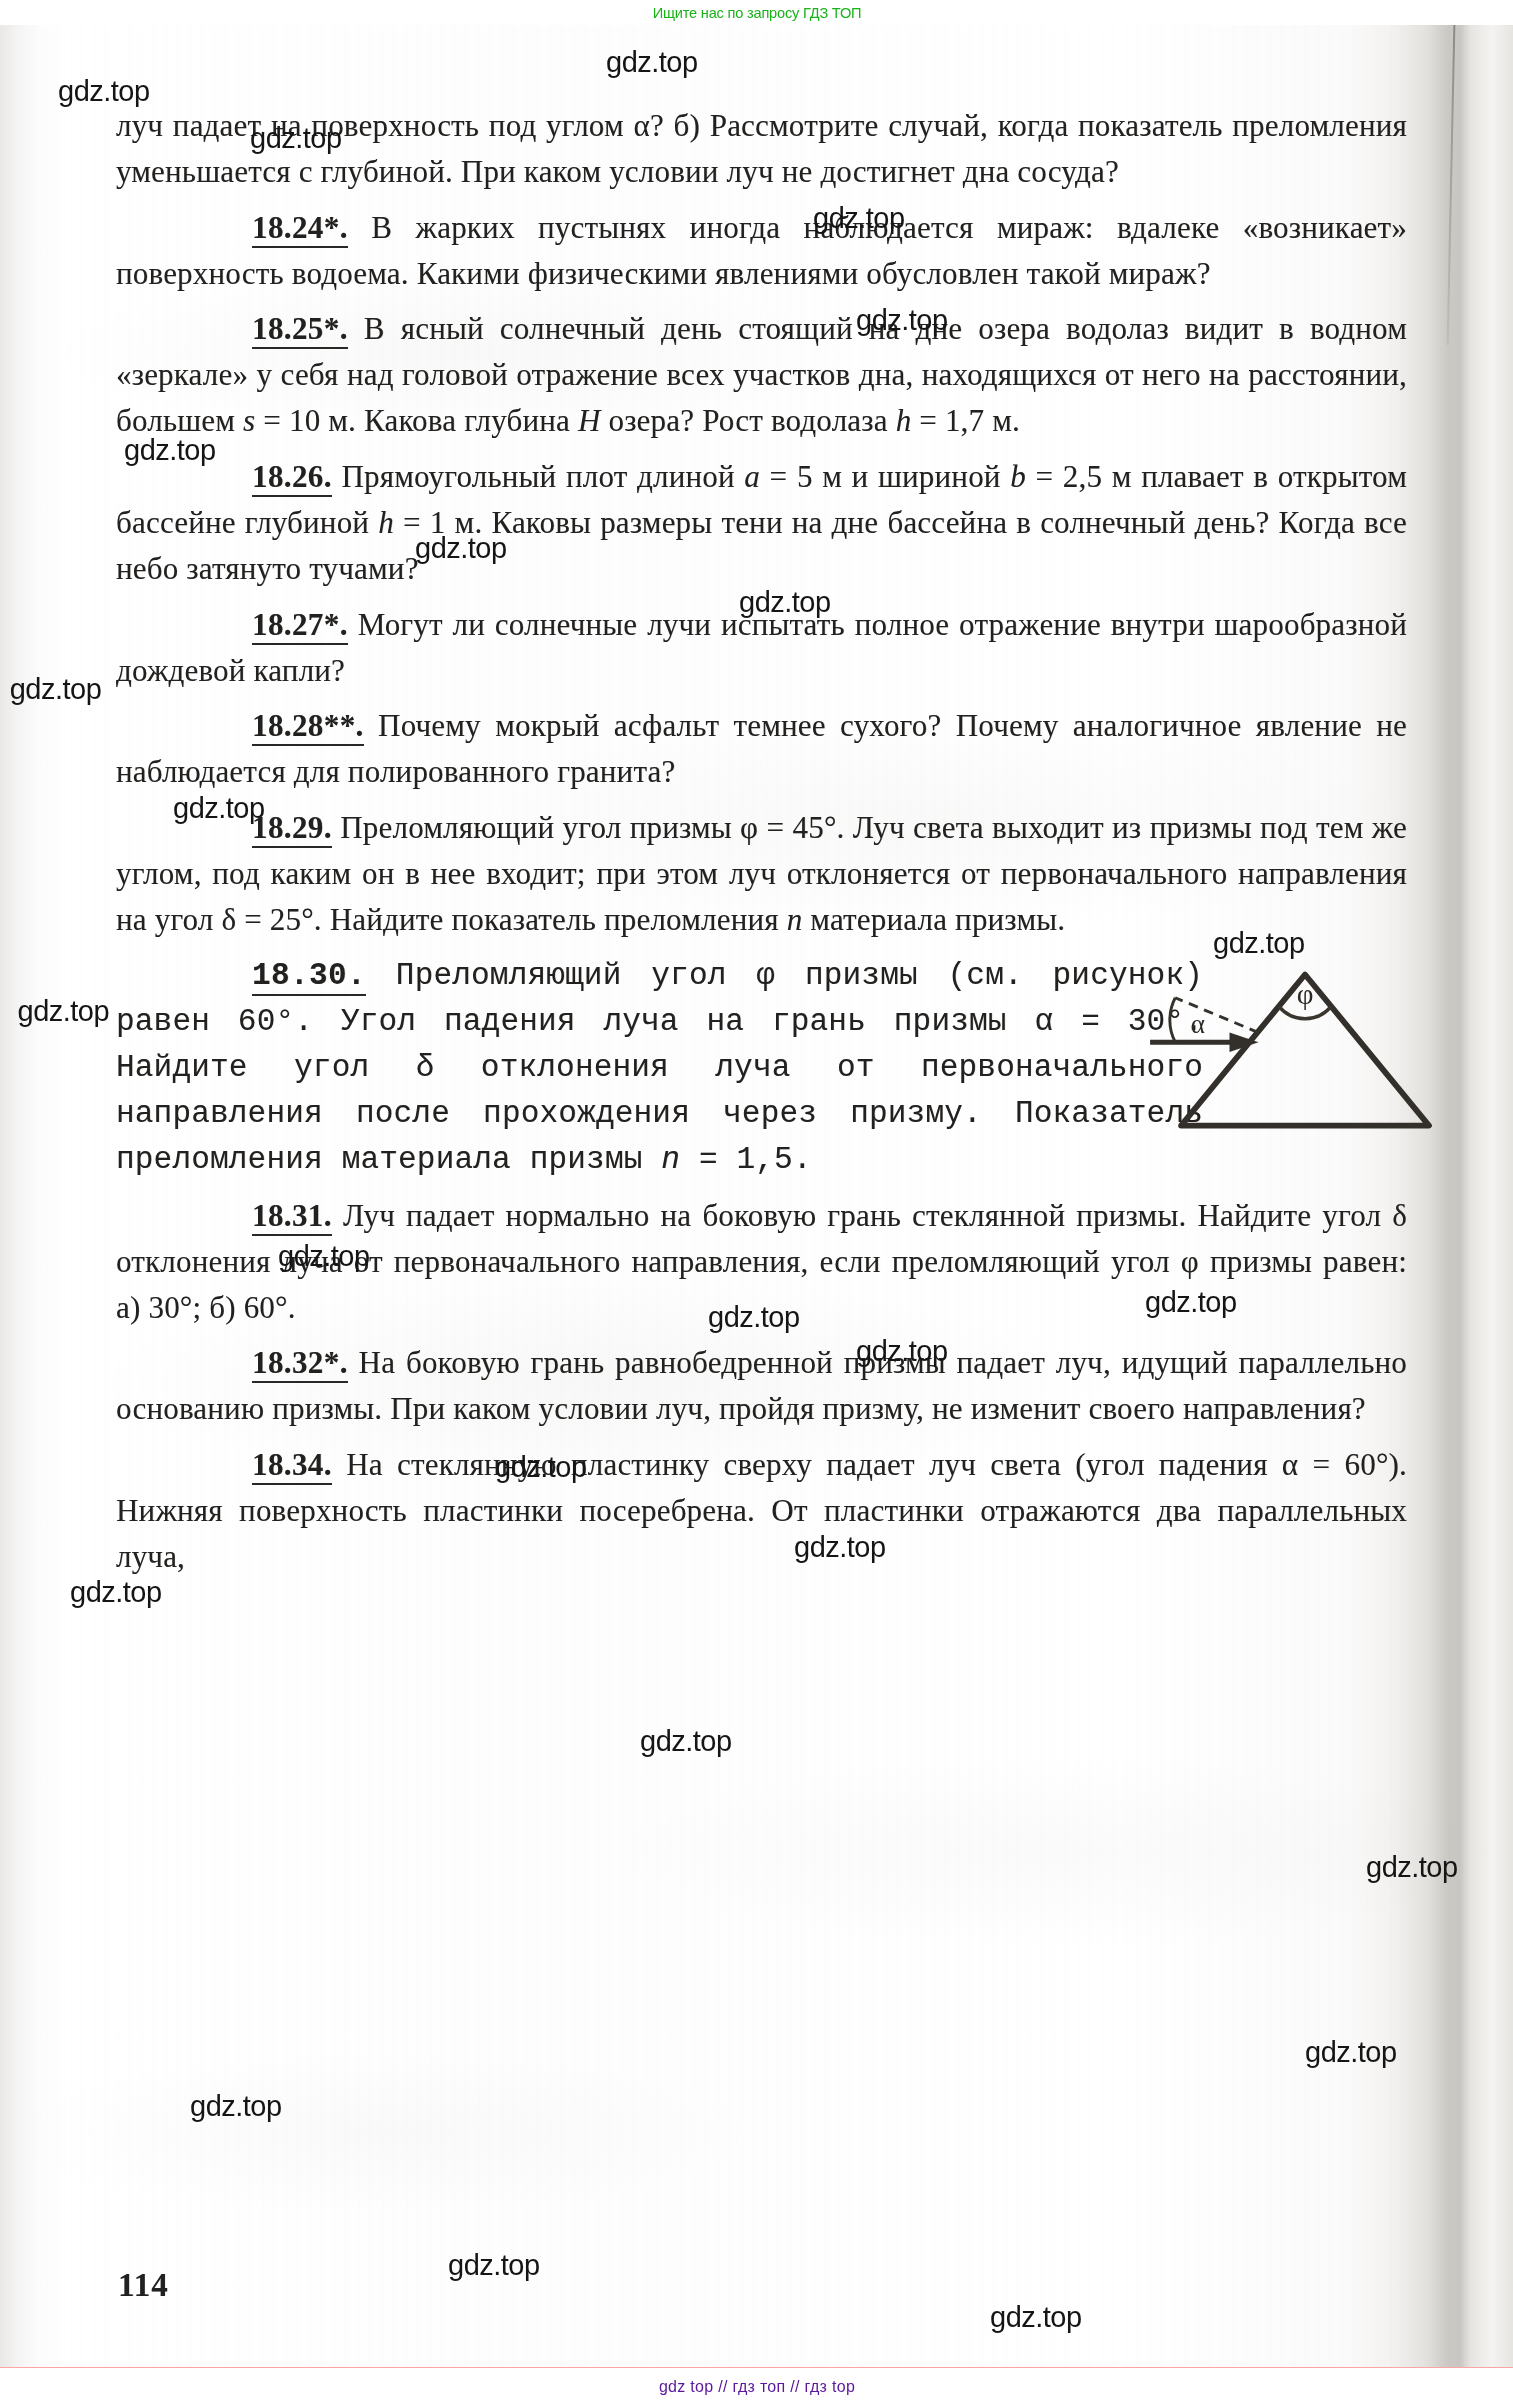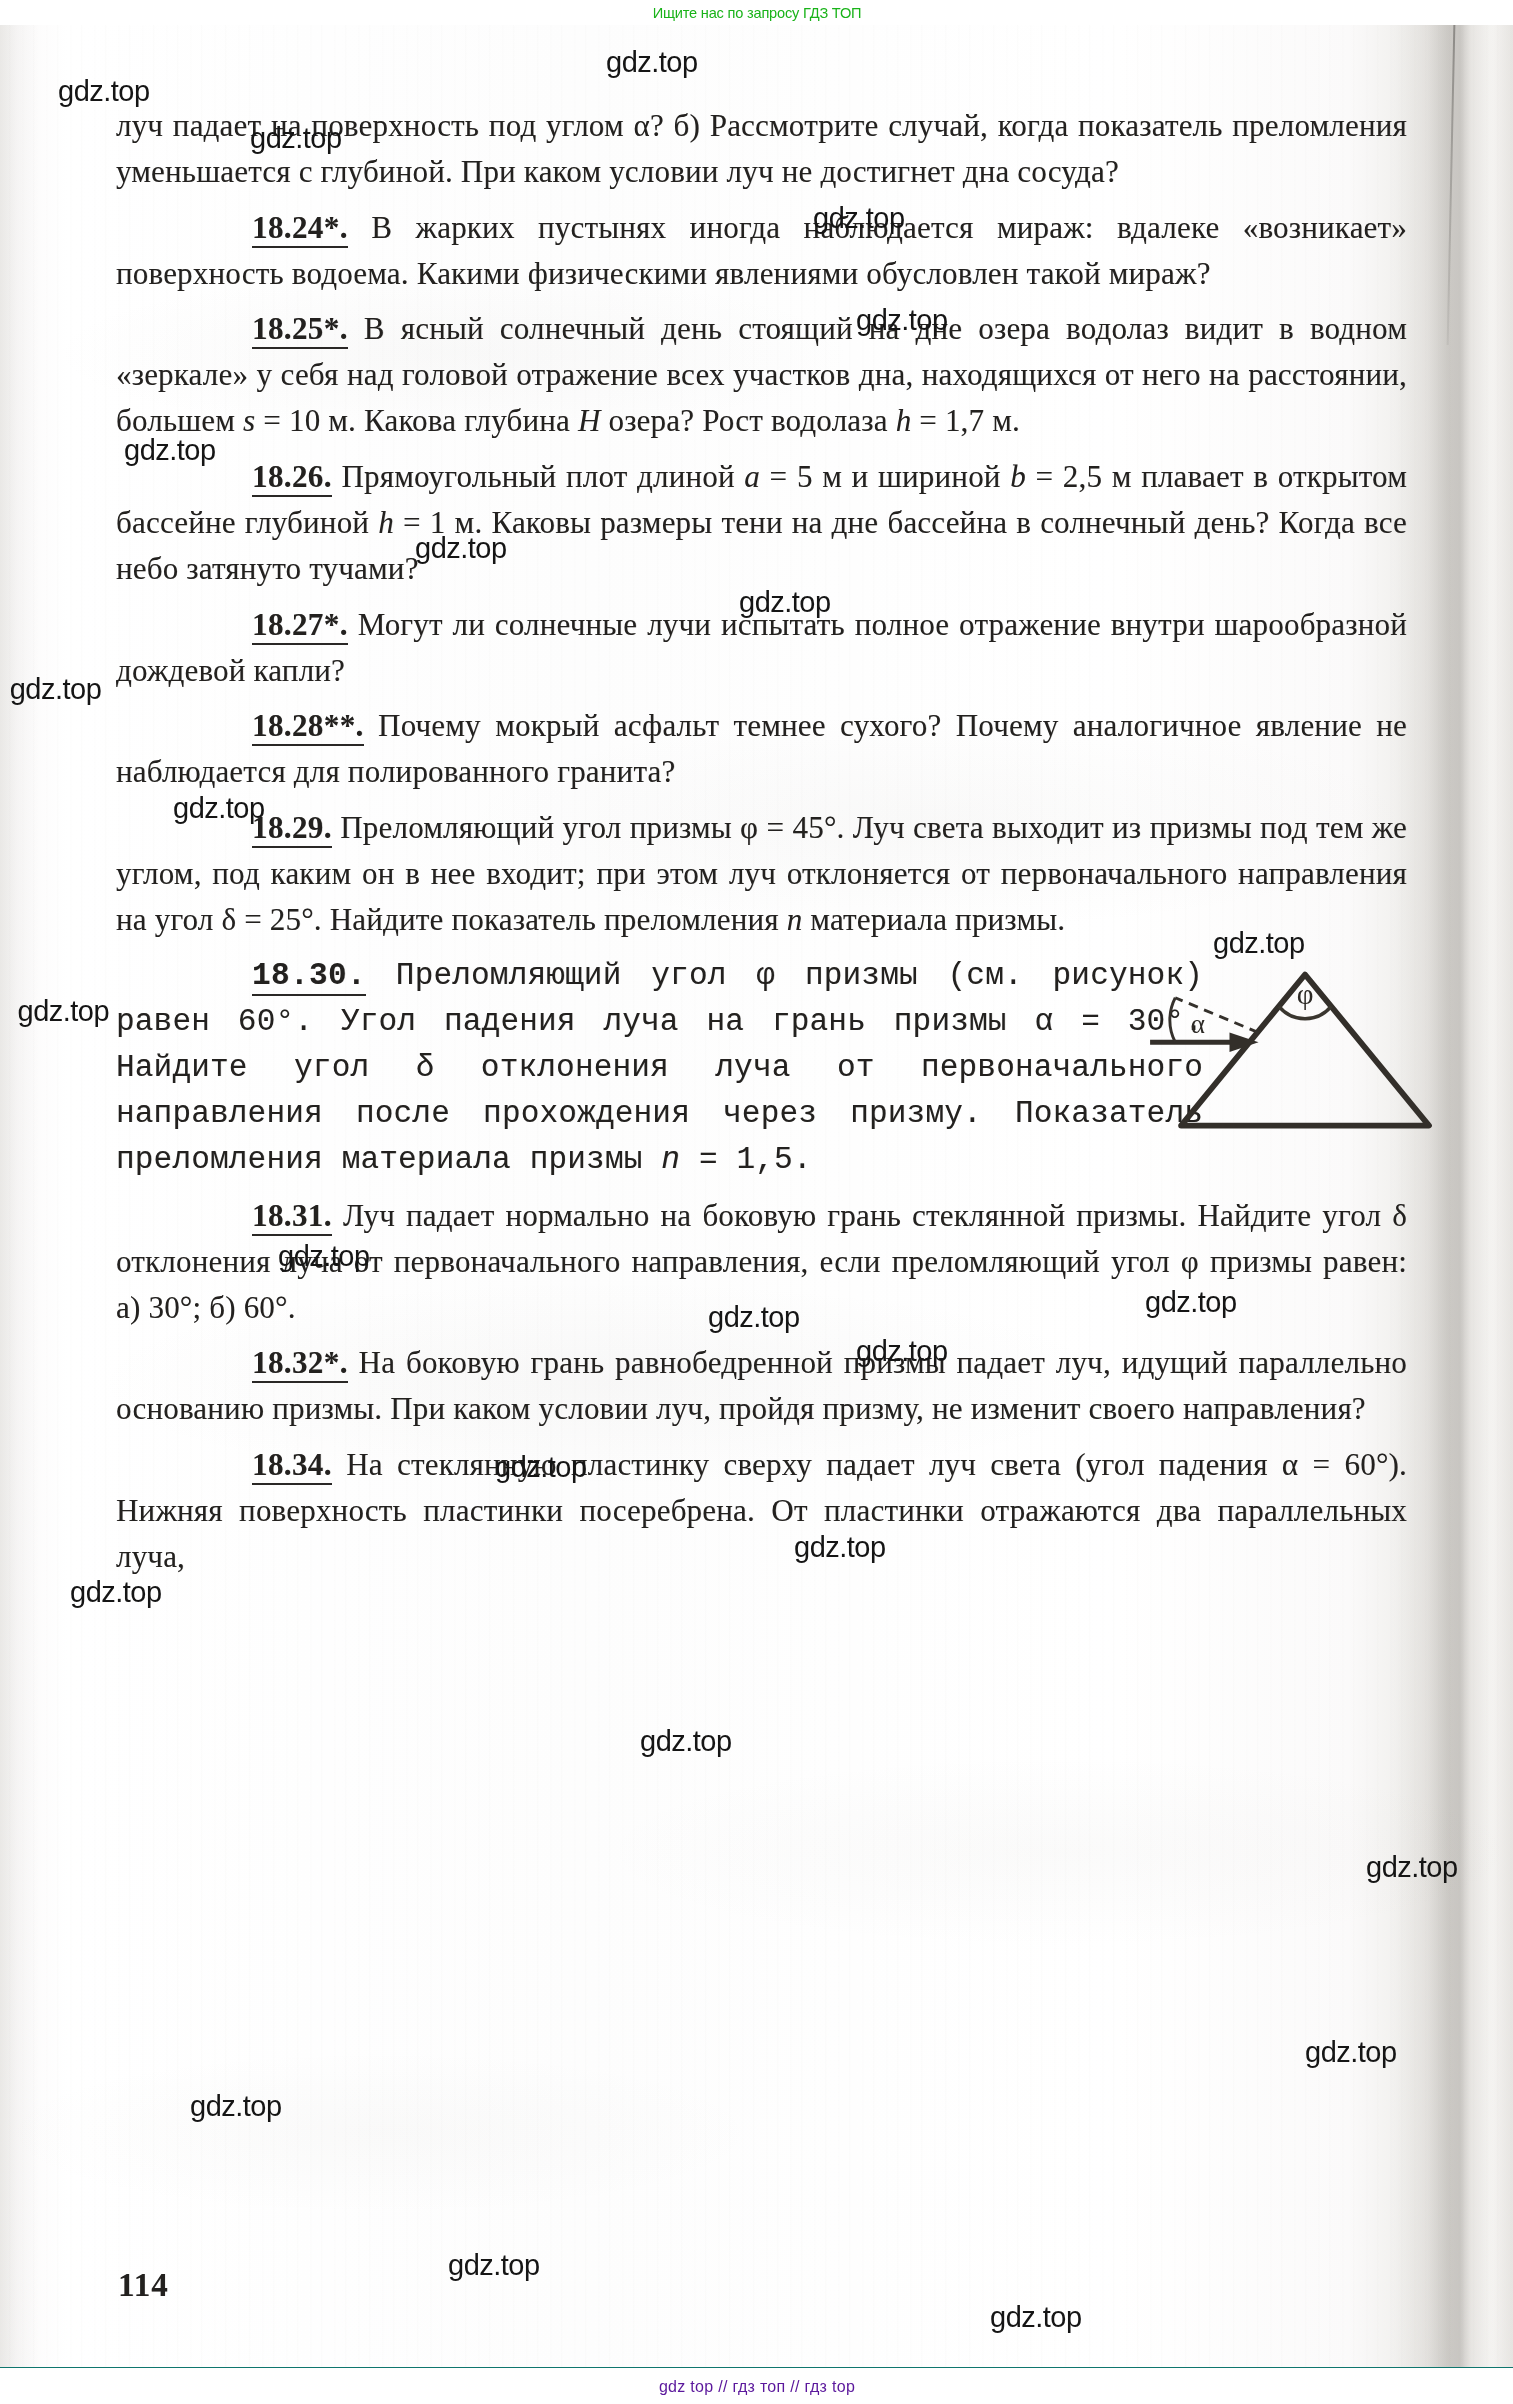--- a/index.html
+++ b/index.html
@@ -9,21 +9,21 @@
   }
   body {
     font-family: "Liberation Serif", serif;
   }
 
   #page {
     position: relative;
     width: 1514px;
     height: 2405px;
     overflow: hidden;
-    background: #0f766e;
+    background: #fca5a5;
   }
 
   
   #promo-banner {
     position: absolute;
     left: 0; top: 0;
     width: 1514px;
     height: 25px;
     background: #ffffff;
     display: flex;

